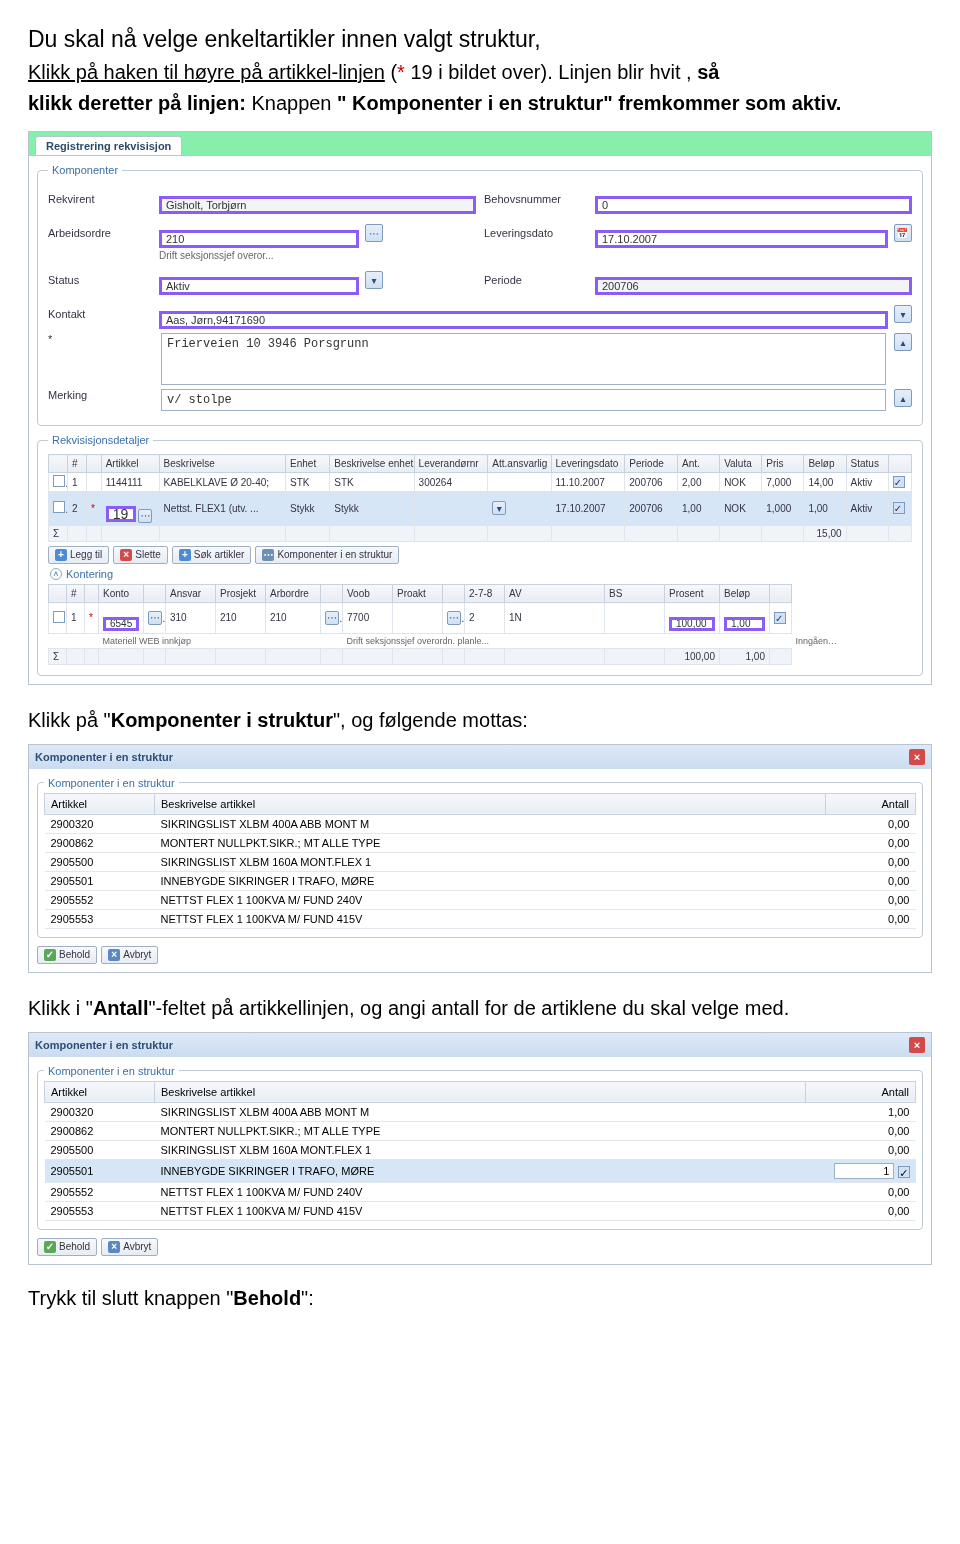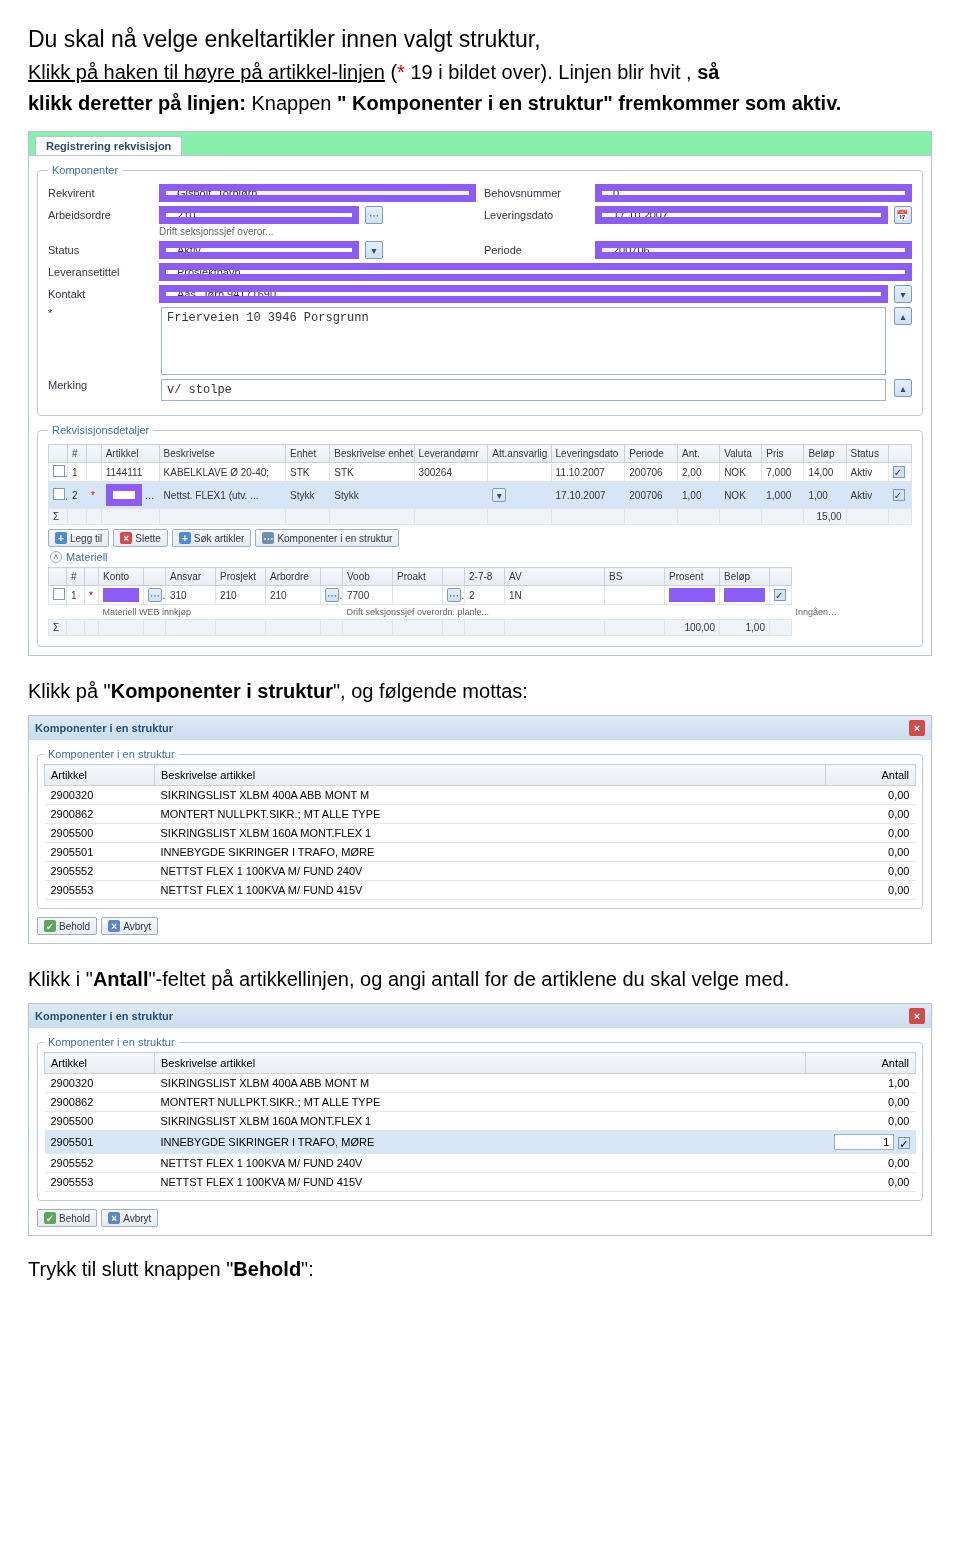--- a/index.html
+++ b/index.html
@@ -57,31 +57,32 @@
     display: flex;
     align-items: flex-start;
     gap: 8px;
     margin-bottom: 4px;
   }
   .form-left, .form-right { flex: 1; display: flex; align-items: center; gap: 6px; }
   .lbl { width: 105px; color: #334; font-size: 11px; }
   .inp {
     flex: 1;
     height: 18px;
-    border: 7px solid #8b5cf6;
+    border: 3px solid #8b5cf6;
     background: #fff;
     font-size: 11px;
-    padding: 0 11px;
+    padding: 0 4px;
     color: #333;
+    margin-top: 12px;
   }
   .inp.tiny { flex: 0 0 70px; }
   .inp.readonly { background: #f3f4f6; }
   .textarea {
     flex: 1;
-    height: 68px;
+    height: 52px;
     border: 1px solid #9fb0c4;
     font-family: "Courier New", monospace;
     font-size: 12px;
     padding: 3px 5px;
     resize: none;
     color: #333;
   }
   .textarea.small { height: 22px; }
   .icon-btn {
     width: 18px; height: 18px;
@@ -247,26 +248,20 @@
         <span class="lbl">Status</span>
         <input class="inp" style="flex: 0 0 200px;" value="Aktiv">
         <span class="icon-btn">▾</span>
       </div>
       <div class="form-right">
         <span class="lbl">Periode</span>
         <input class="inp readonly" readonly="" value="200706" style="">
       </div>
     </div>
 
-    <div class="form-row">
-      <div class="form-left" style="flex:1 1 100%;">
-        <span class="lbl">Leveransetittel</span>
-        <input class="inp" value="Prosjektnavn" style="">
-      </div>
-    </div>
 
     <div class="form-row">
       <div class="form-left" style="flex:1 1 100%;">
         <span class="lbl">Kontakt</span>
         <input class="inp" value="Aas, Jørn,94171690" style="">
         <span class="icon-btn">▾</span>
       </div>
     </div>
 
     <div class="form-row">
@@ -342,21 +337,21 @@
             <td>NOK</td>
             <td>7,000</td>
             <td>14,00</td>
             <td>Aktiv</td>
             <td><span class="chk" style="background:#cfe2f7">✓</span></td>
           </tr>
           <tr class="sel">
             <td><span class="chk"></span></td>
             <td>2</td>
             <td><span class="red">*</span></td>
-            <td><input class="inp tiny" value="19" style="width: 30px; height: 22px; font-size: 10px;"> <span class="icon-btn" style="width:14px;height:14px">⋯</span></td>
+            <td><input class="inp tiny" value="19" style="width: 30px; height: 16px; font-size: 14px;"> <span class="icon-btn" style="width:14px;height:14px">⋯</span></td>
             <td>Nettst. FLEX1 (utv. ...</td>
             <td>Stykk</td>
             <td>Stykk</td>
             <td></td>
             <td><span class="icon-btn" style="width:14px;height:14px">▾</span></td>
             <td>17.10.2007</td>
             <td>200706</td>
             <td>1,00</td>
             <td>NOK</td>
             <td>1,000</td>
@@ -400,21 +395,21 @@
           <span>Søk artikler</span>
         </span>
       <span class="tbtn">
           <span class="sq comp">⋯</span>
           <span>Komponenter i en struktur</span>
         </span>
     </div>
 
     <div class="collapser">
       <span class="circ">˄</span>
-      <span>Materiell</span>
+      <span>Kontering</span>
     </div>
 
     <table class="tbl">
       <colgroup>
         <col style="width:18px">
           <col style="width:18px">
           <col style="width:14px">
           <col style="width:45px">
           <col style="width:22px">
         <col style="width:50px">

